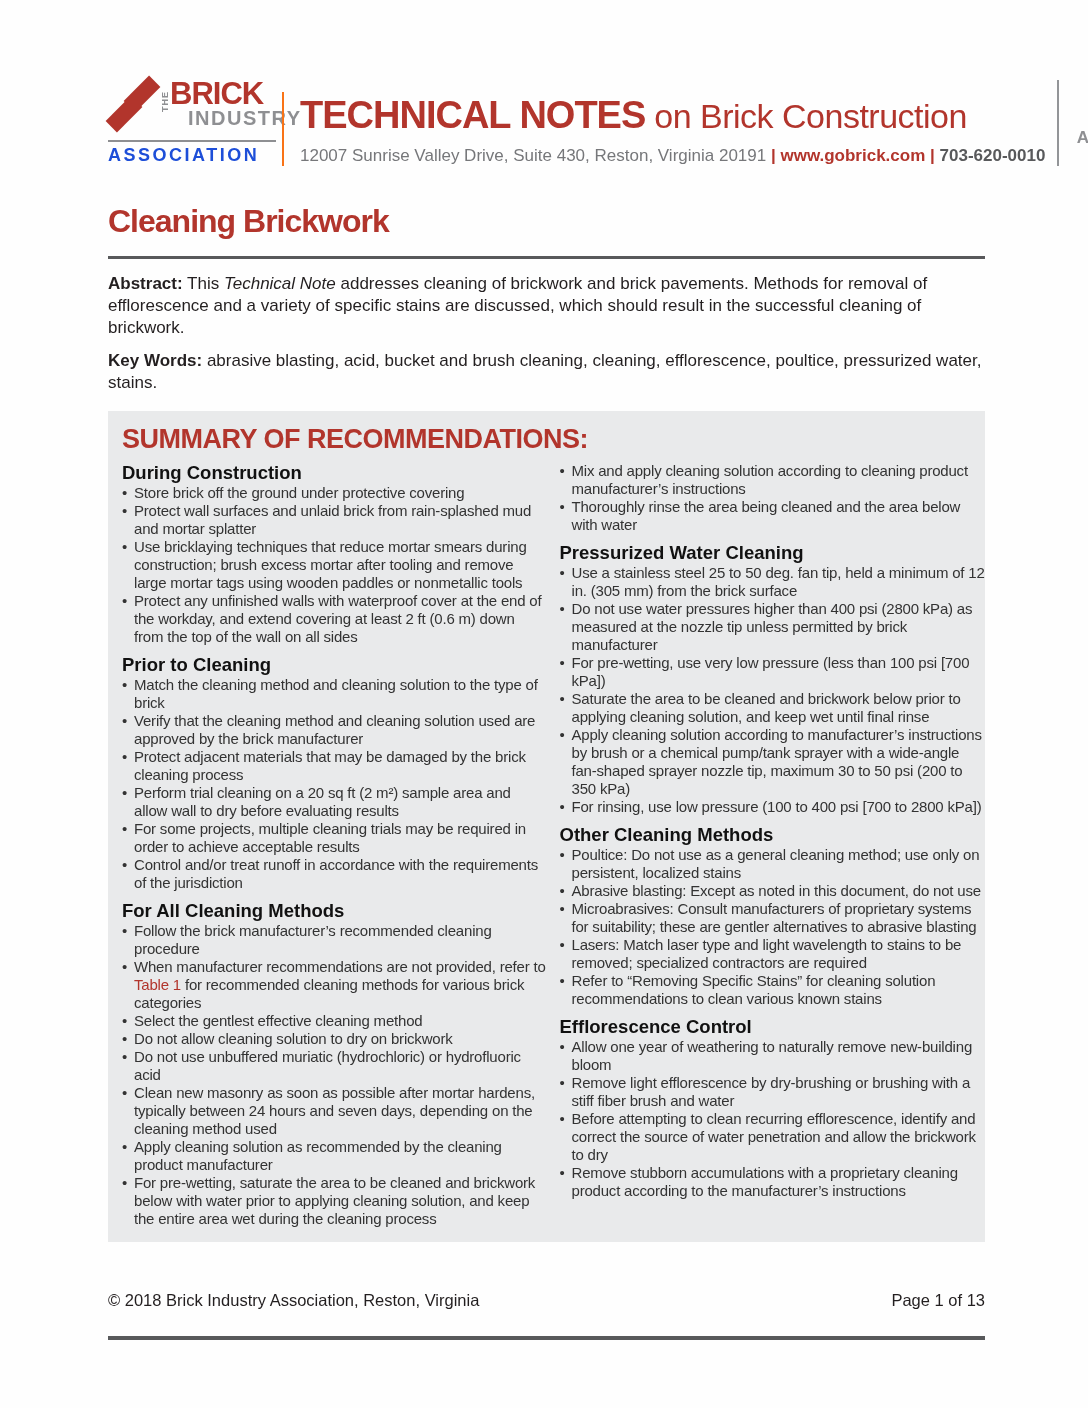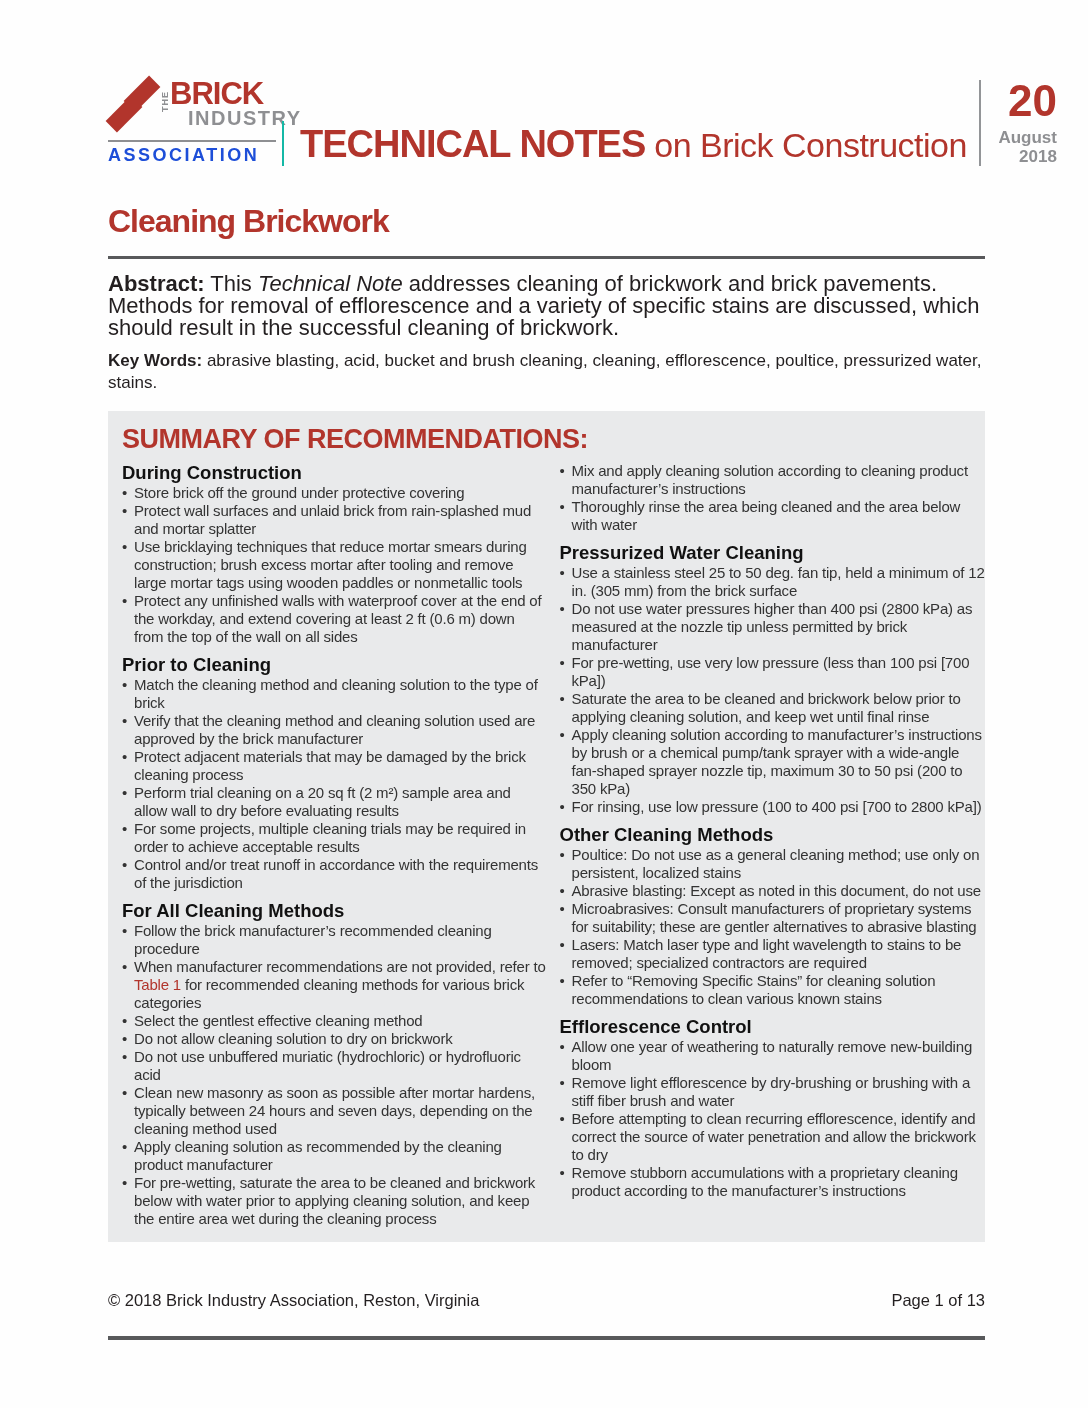--- a/index.html
+++ b/index.html
@@ -23,36 +23,36 @@
     writing-mode:vertical-rl; transform:rotate(180deg);
     font-size:9px; font-weight:bold; color:#8e8f92; letter-spacing:1px;
     height:30px; margin-top:2px;
   }
   .logo-names { display:flex; flex-direction:column; }
   .logo-brick { font-size:31px; font-weight:bold; color:#b2352c; line-height:28px; letter-spacing:-1px; }
   .logo-industry { font-size:20px; font-weight:bold; color:#8e8f92; line-height:21px; letter-spacing:1.5px;margin-left:18px; }
   .logo-rule { height:2px; background:#8e8f92; margin:4px 0 3px; }
   .logo-assoc { font-size:18px; font-weight:bold; color:#1d4ed8; letter-spacing:2.5px; }
 
-  .header-center { flex:1; border-left:2px solid #14b8a6; padding-left:16px; margin-left:6px; padding-top:2px; }
+  .header-center { flex:1; border-left:2px solid #f97316; padding-left:16px; margin-left:6px; padding-top:2px; }
   .tn-line { white-space:nowrap; }
   .tn-main { font-size:38px; font-weight:bold; color:#b2352c; letter-spacing:-1px; }
   .tn-rest { font-size:34px; font-weight:normal; color:#b2352c; letter-spacing:-0.5px; }
   .addr-line { margin-top:9px; font-size:17px; color:#76777a; white-space:nowrap; }
   .addr-red { color:#b2352c; font-weight:bold; }
   .addr-phone { color:#58595b; font-weight:bold; }
 
   .header-right { flex:none; width:78px; border-left:2px solid #939598; margin-left:12px; padding-left:10px; text-align:right; padding-top:0; }
   .note-number { font-size:44px; font-weight:bold; color:#b2352c; line-height:42px; }
   .note-date { font-size:17px; font-weight:bold; color:#8e8f92; line-height:19px; margin-top:6px; }
 
   
   .doc-title { margin-top:30px; font-size:32px; font-weight:bold; color:#b2352c; letter-spacing:-1px; line-height:50px; }
   .title-rule { height:3px; background:#58595b; margin-top:10px; }
-  .abstract { margin-top:14px; font-size:22px; line-height:22px; color:#231f20; }
+  .abstract { margin-top:14px; font-size:17px; line-height:22px; color:#231f20; }
   .keywords { margin-top:11px; font-size:17px; line-height:22px; color:#231f20; }
   .b { font-weight:bold; }
 
   
   .summary-box { margin-top:17px; background:#e9eaeb; padding:13px 0 14px 14px; }
   .summary-heading { font-size:27px; font-weight:bold; color:#b2352c; letter-spacing:-0.5px; line-height:30px; margin-bottom:8px; }
   .columns { display:flex; gap:12px; }
   .col { flex:1; min-width:0; }
   .sec-heading { font-size:18.5px; font-weight:bold; color:#111111; line-height:21px; margin:8px 0 1px; }
   .col > .sec-heading:first-child { margin-top:0; }
@@ -84,20 +84,27 @@
         </div>
       </div>
       <div class="logo-rule"></div>
       <div class="logo-assoc">ASSOCIATION</div>
     </div>
 
     <div class="header-center">
       <div class="tn-line">
         <span class="tn-main">TECHNICAL NOTES</span><span class="tn-rest"> on Brick Construction</span>
       </div>
+      <div class="addr-line">
+        <span>12007 Sunrise Valley Drive, Suite 430, Reston, Virginia 20191</span>
+        <span class="addr-red">|</span>
+        <span class="addr-red">www.gobrick.com</span>
+        <span class="addr-red">|</span>
+        <span class="addr-phone">703-620-0010</span>
+      </div>
     </div>
 
     <div class="header-right">
       <div class="note-number">20</div>
       <div class="note-date">
         <div>August</div>
         <div>2018</div>
       </div>
     </div>
   </div>

